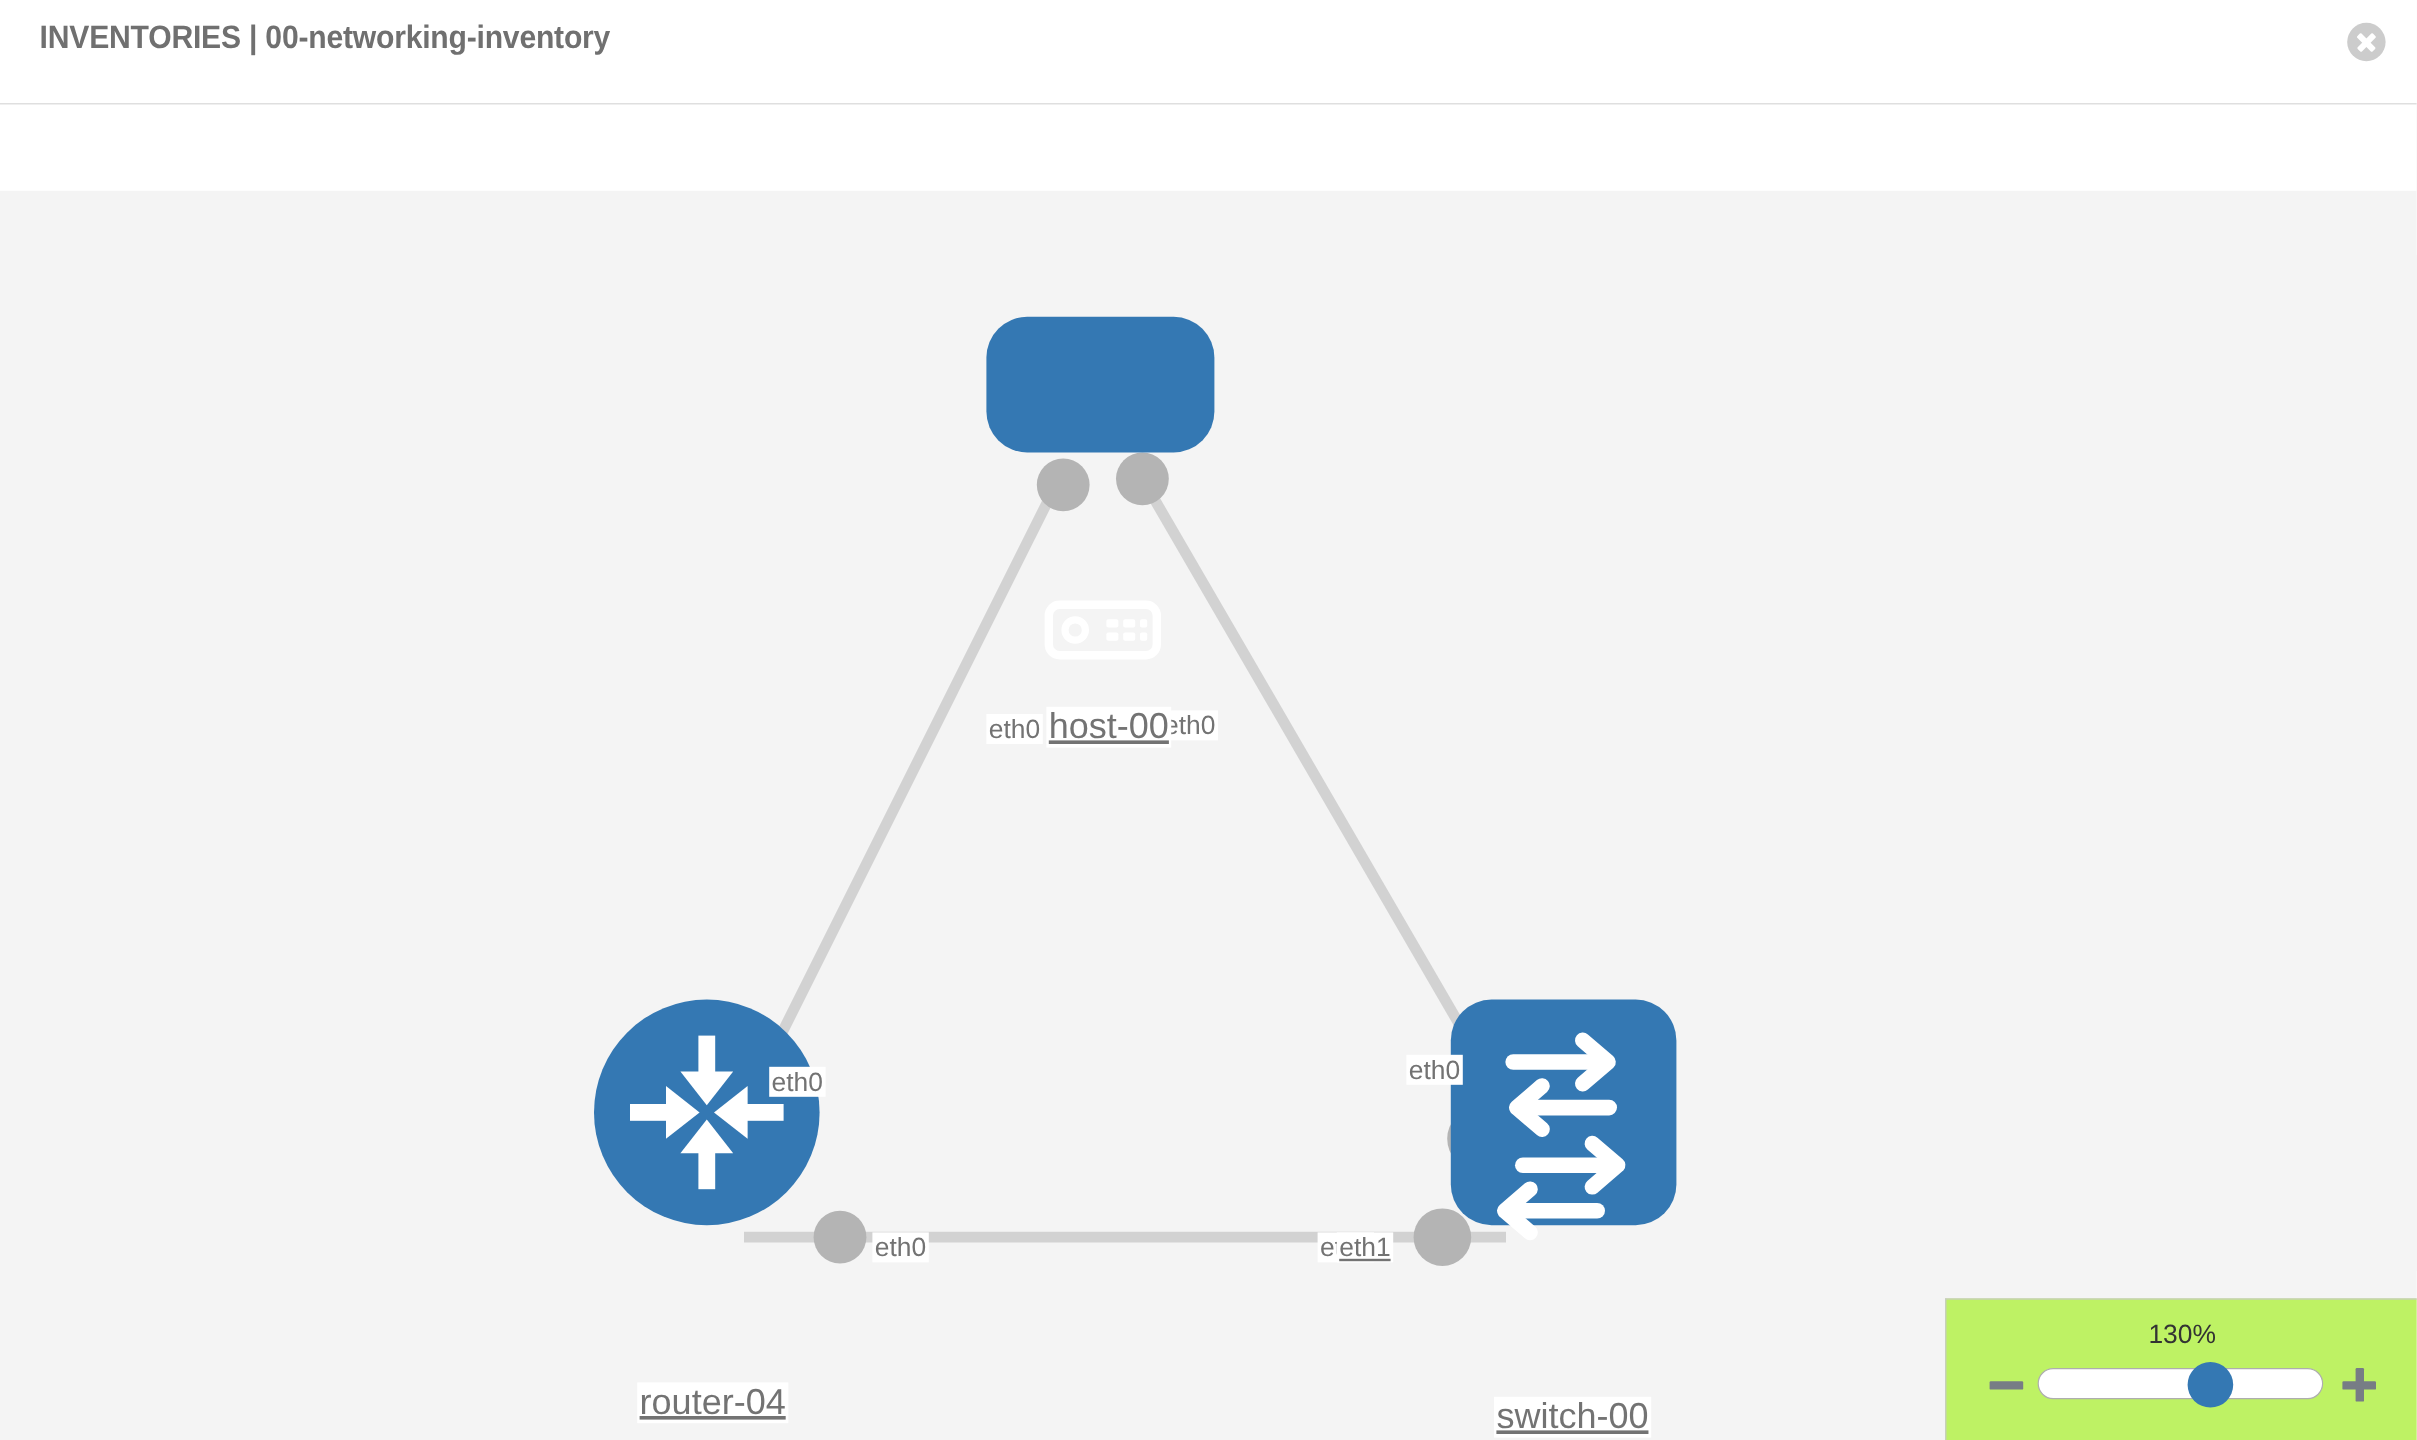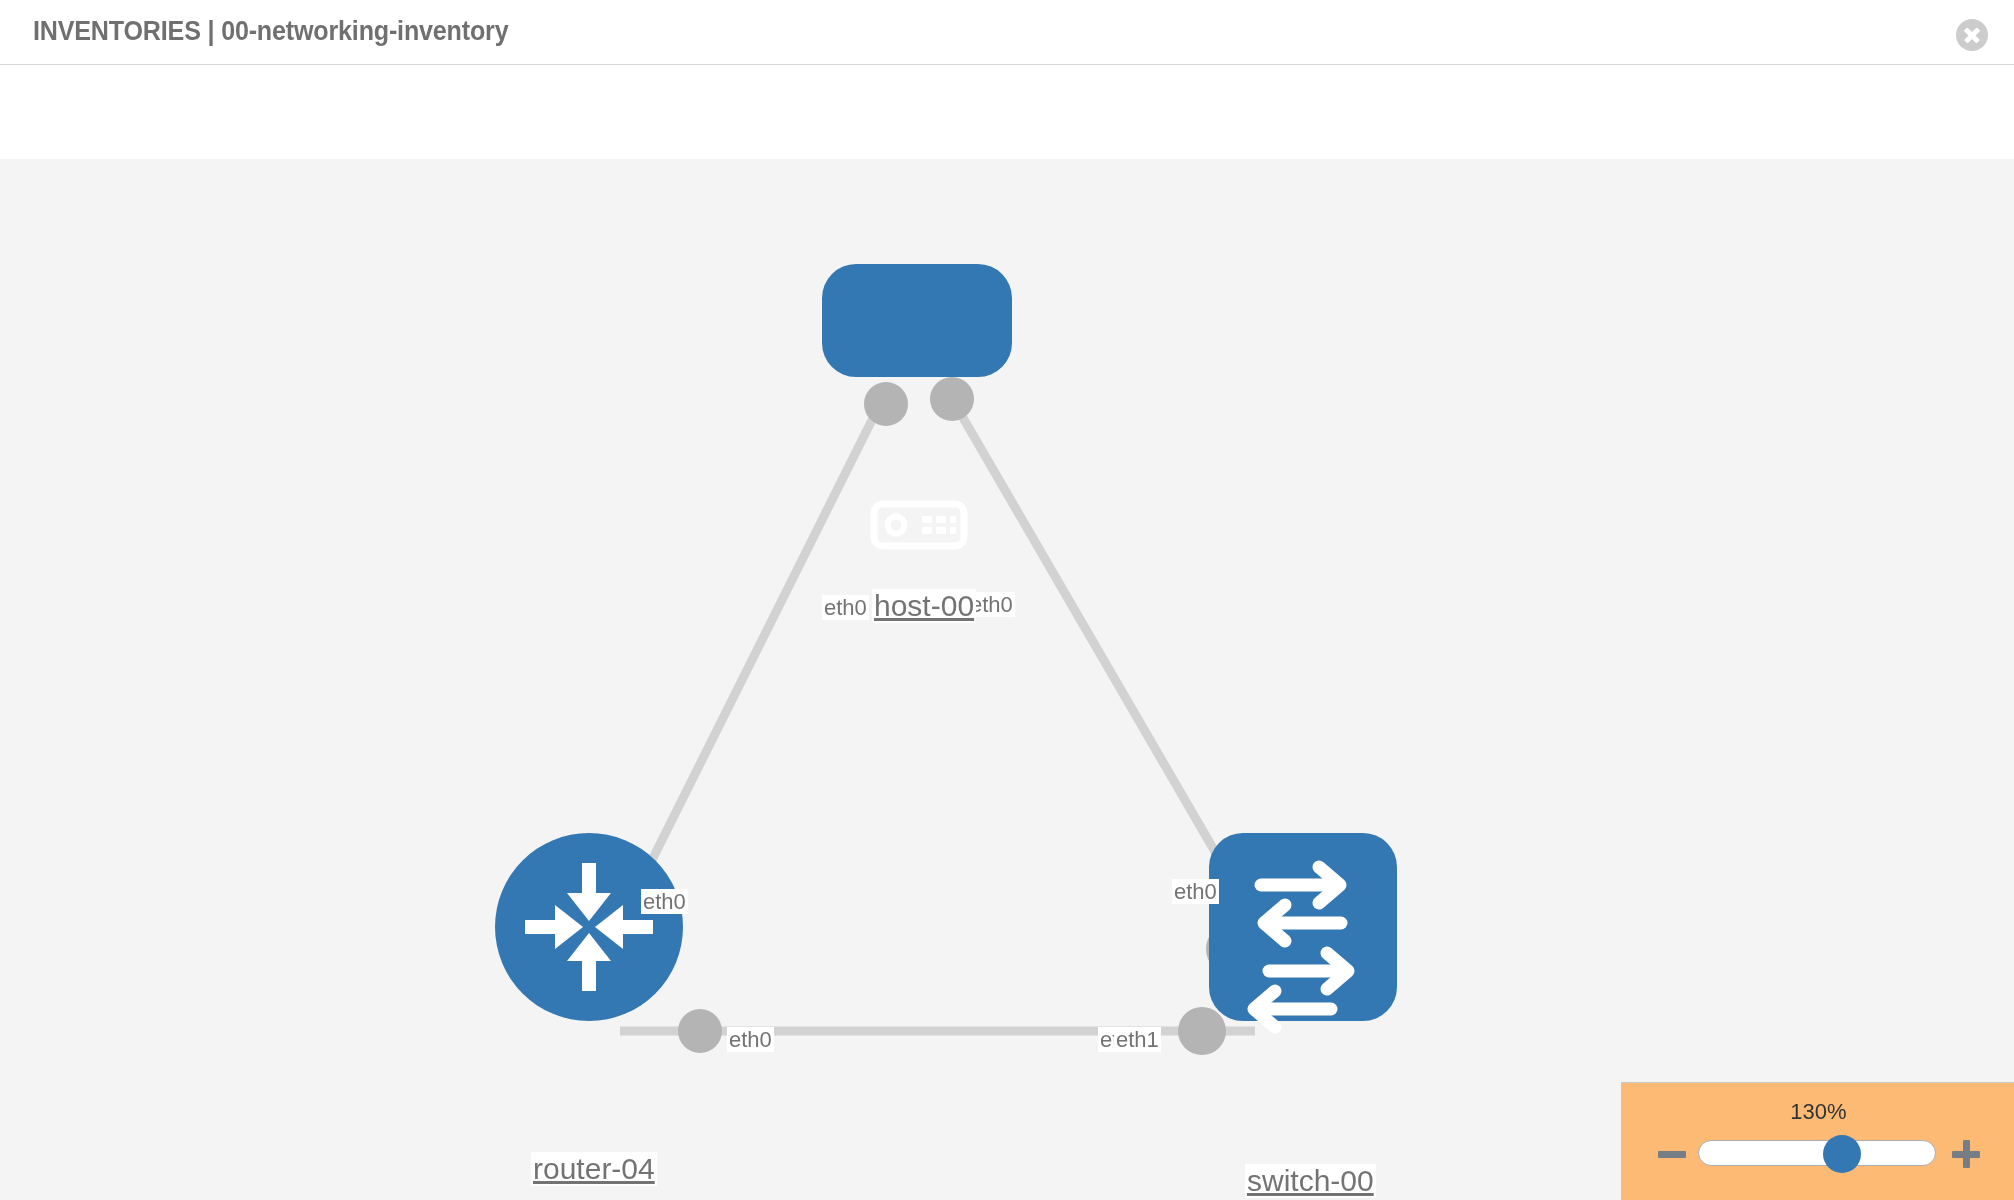--- a/index.html
+++ b/index.html
@@ -19,21 +19,21 @@
     width: 2014px;
     height: 1200px;
     background: #ffffff;
   }
 
   
   .header {
     position: absolute;
     left: 0; top: 0;
     width: 2014px;
-    height: 65px;
+    height: 87px;
     background: #ffffff;
     border-bottom: 1px solid #d7d7d7;
     box-sizing: border-box;
   }
   .page-title {
     position: absolute;
     left: 33px;
     top: 16px;
     font-size: 27px;
     font-weight: bold;
@@ -174,21 +174,21 @@
   .name-label { font-size: 30px; text-decoration: underline; }
   .if-label   { font-size: 22px; }
 
   
   .zoom-widget {
     position: absolute;
     left: 1621px;
     top: 1082px;
     width: 393px;
     height: 118px;
-    background: #fdba74;
+    background: #bef264;
     border: 1px solid #c8c8c8;
     border-right: 0;
     border-bottom: 0;
     box-sizing: border-box;
   }
   .zoom-pct {
     position: absolute;
     top: 16px;
     left: 0;
     width: 393px;
@@ -342,21 +342,21 @@
     <div class="node-label if-label" style="left:968px; top:433px;">eth0</div>
 
     <div class="node-label if-label" style="left:641px; top:730px;">eth0</div>
 
     <div class="node-label if-label" style="left:1172px; top:720px;">eth0</div>
 
     <div class="node-label if-label" style="left:727px; top:868px;">eth0</div>
 
     <div class="node-label if-label" style="left:1098px; top:868px;">eth0</div>
 
-    <div class="node-label if-label" style="left:1114px; top:868px;">eth1</div>
+    <div class="node-label if-label" style="left:1114px; top:868px;text-decoration:underline;">eth1</div>
 
     <div class="node-label name-label" style="left:872px; top:430px;">host-00</div>
 
     <div class="node-label name-label" style="left:531px; top:993px;">router-04</div>
 
     <div class="node-label name-label" style="left:1245px; top:993px;margin-top:12px;">switch-00</div>
 
   </div>
 
   <div class="zoom-widget">

